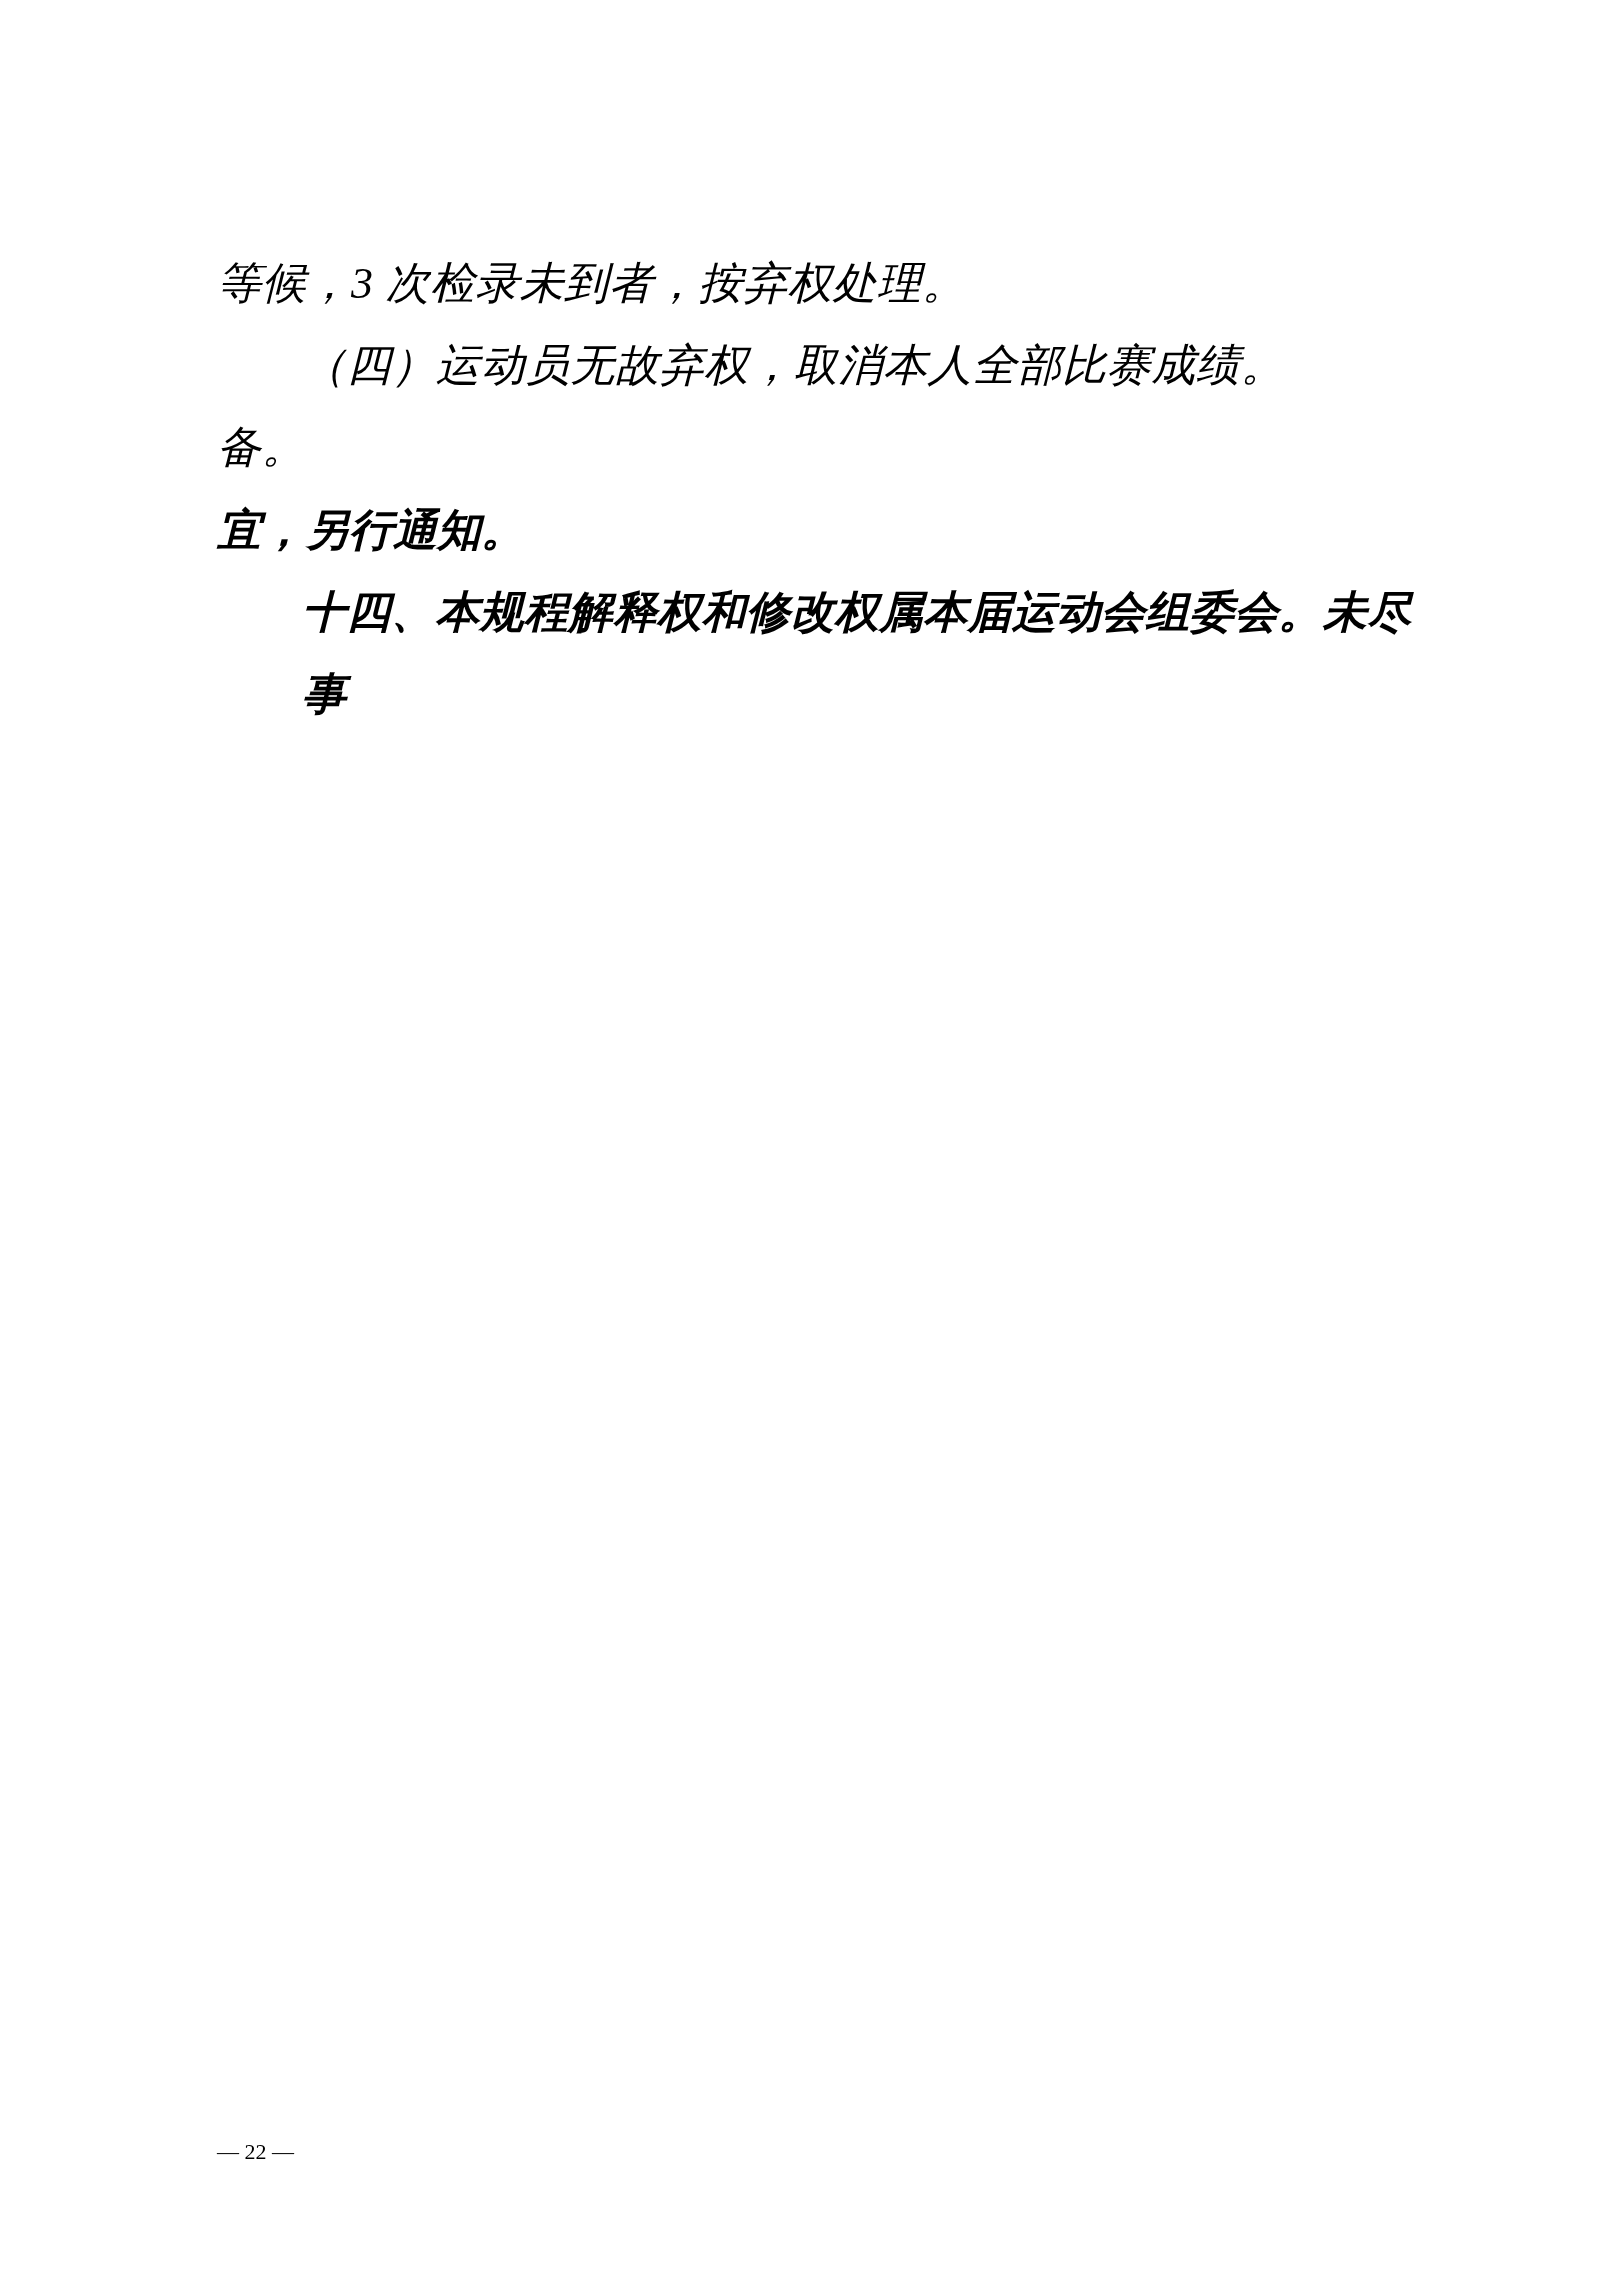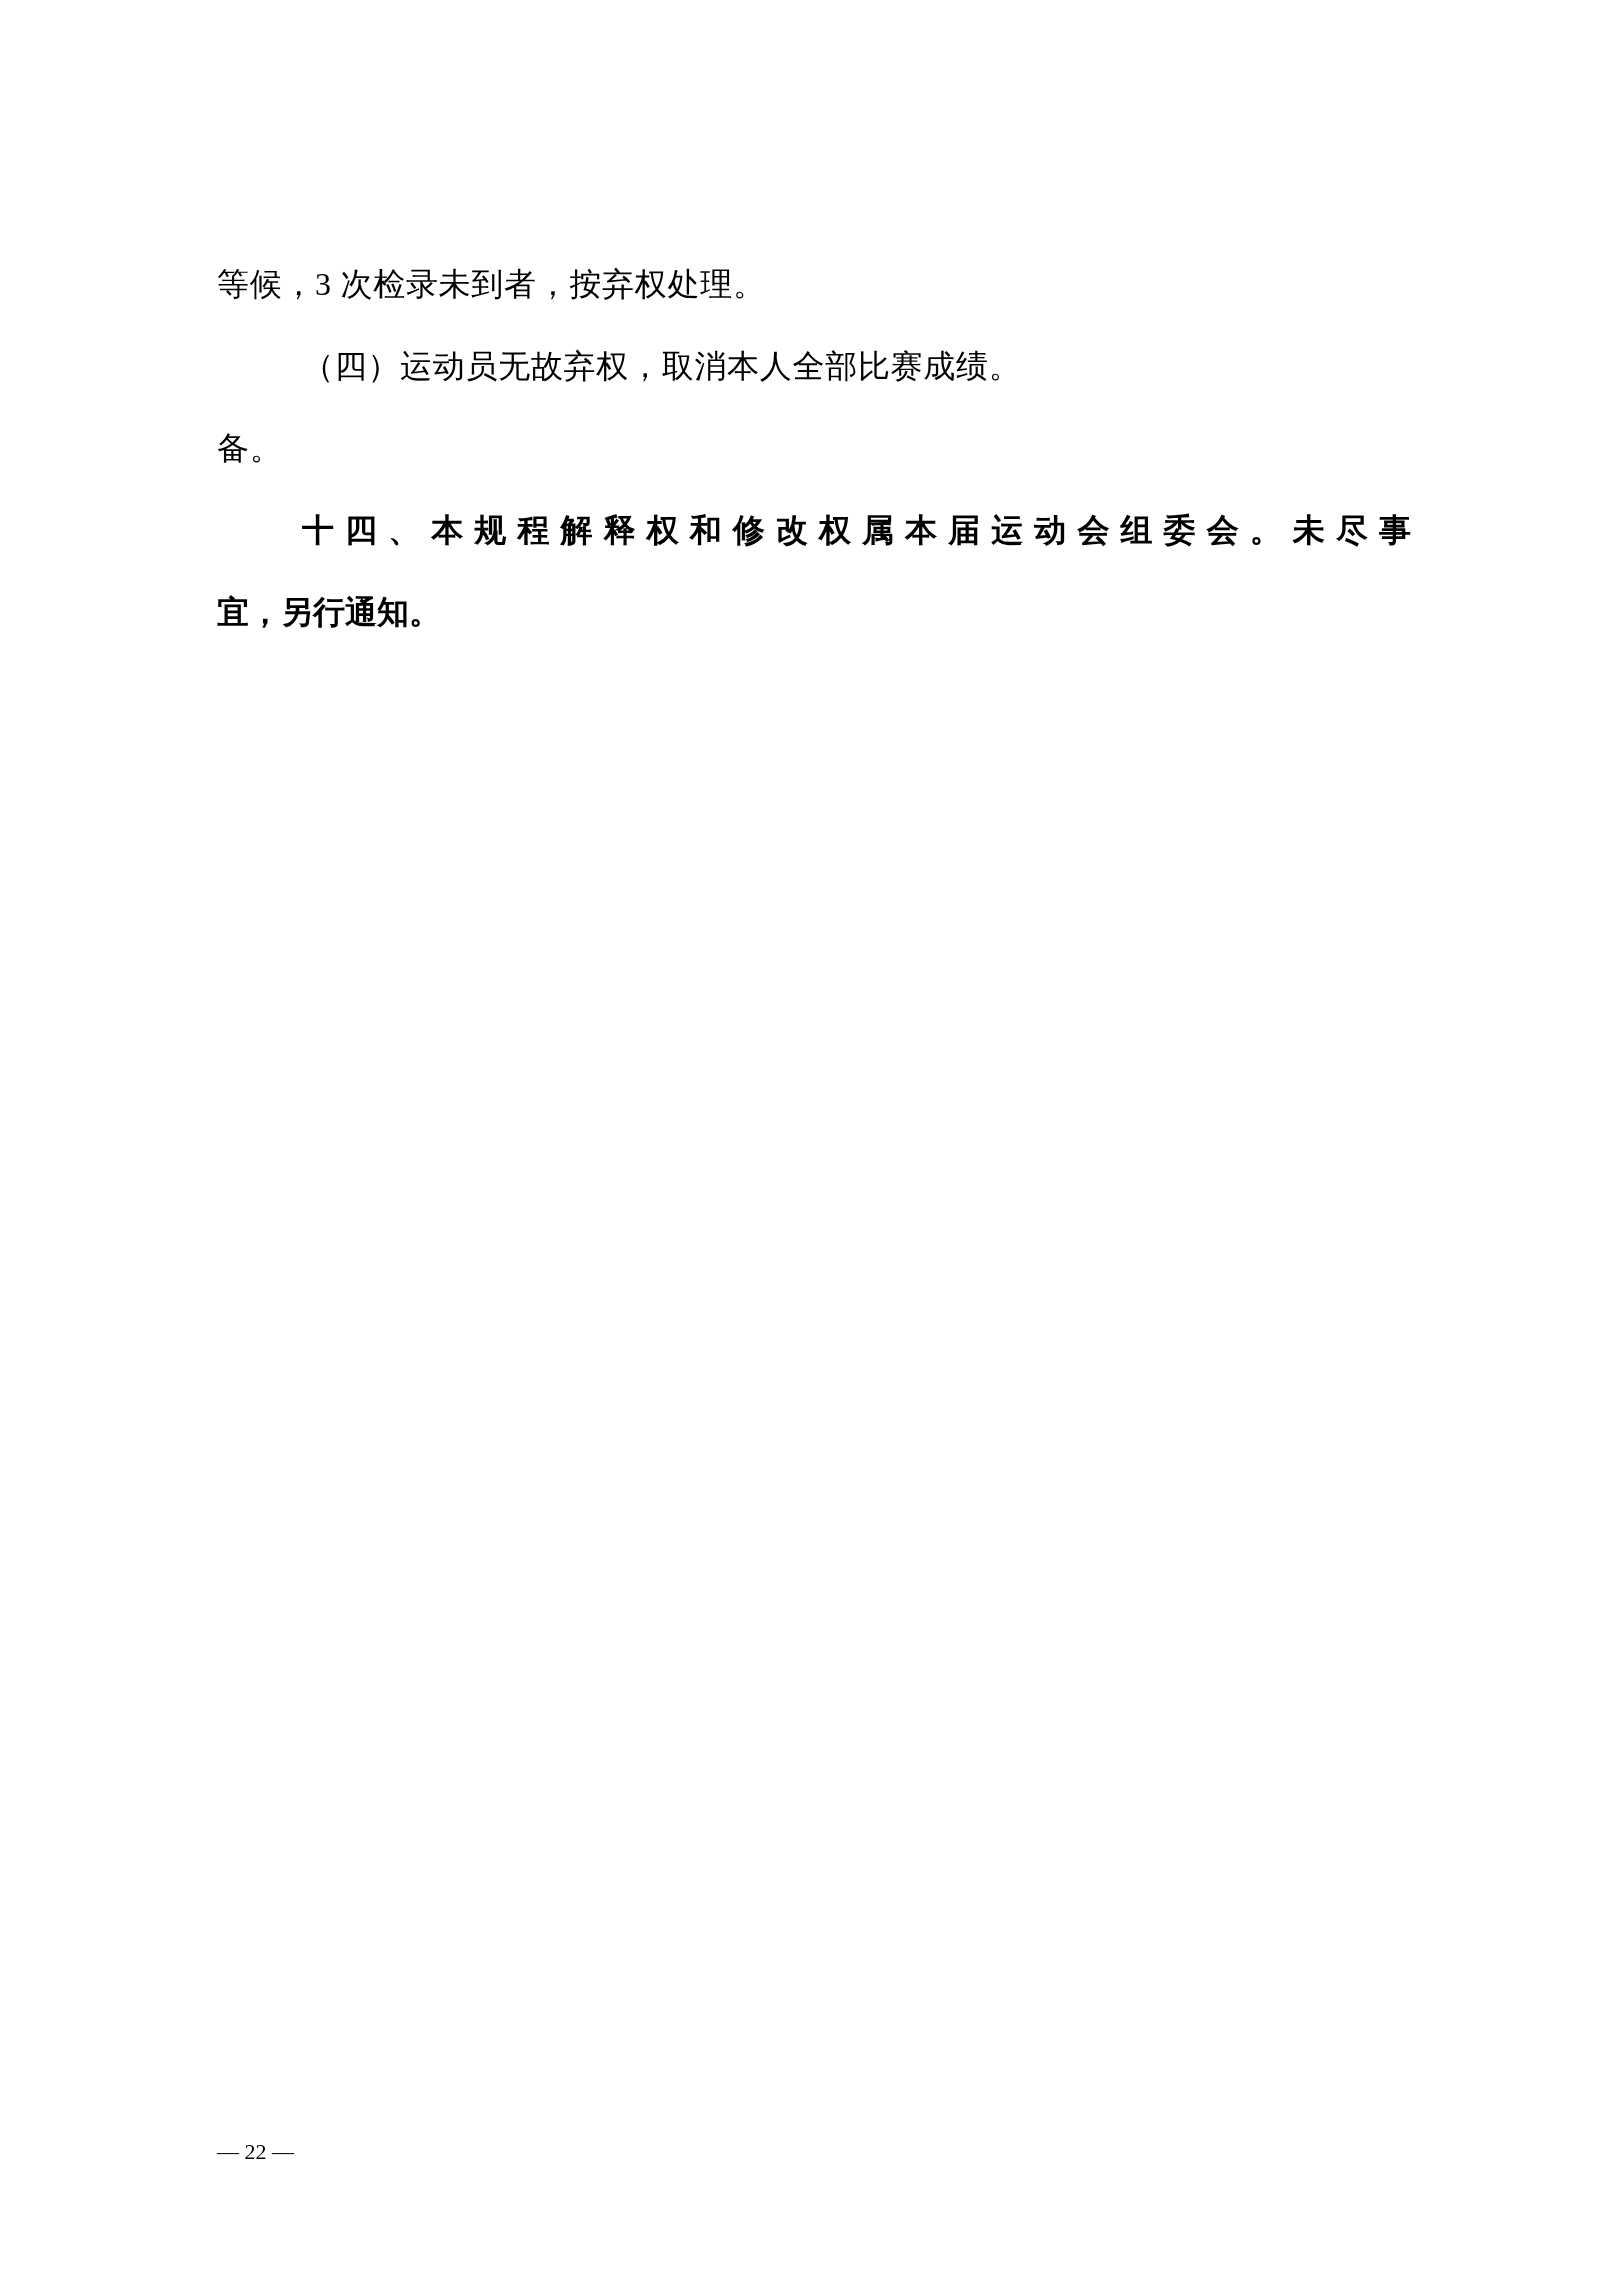--- a/index.html
+++ b/index.html
@@ -16,25 +16,26 @@
     font-family: "Liberation Serif", "DejaVu Serif", serif;
     color: #000000;
   }
   .content {
     position: absolute;
     left: 217px;
     top: 243px;
     width: 1194px;
   }
   .line {
-    font-size: 32px;
+    font-size: 44px;
     line-height: 82px;
     letter-spacing: 0.7px;
     white-space: nowrap;
     text-align: left;
+    font-style: italic;
   }
   .line.indent {
     padding-left: 85px; 
   }
   .line.stretch {
     white-space: normal;
     text-align: justify;
     text-align-last: justify;
     text-justify: inter-character;
   }
@@ -54,19 +55,19 @@
   }
 </style>
 </head>
 <body>
 
 <div class="page">
   <div class="content">
     <div class="line">等候，3 次检录未到者，按弃权处理。</div>
     <div class="line indent">（四）运动员无故弃权，取消本人全部比赛成绩。</div>
     <div class="line">备。</div>
+    <div class="line bold">宜，另行通知。</div>
     <div class="line indent stretch bold">十四、本规程解释权和修改权属本届运动会组委会。未尽事</div>
-    <div class="line bold">宜，另行通知。</div>
   </div>
 
   <div class="footer">— 22 —</div>
 </div>
 
 
 </body></html>

